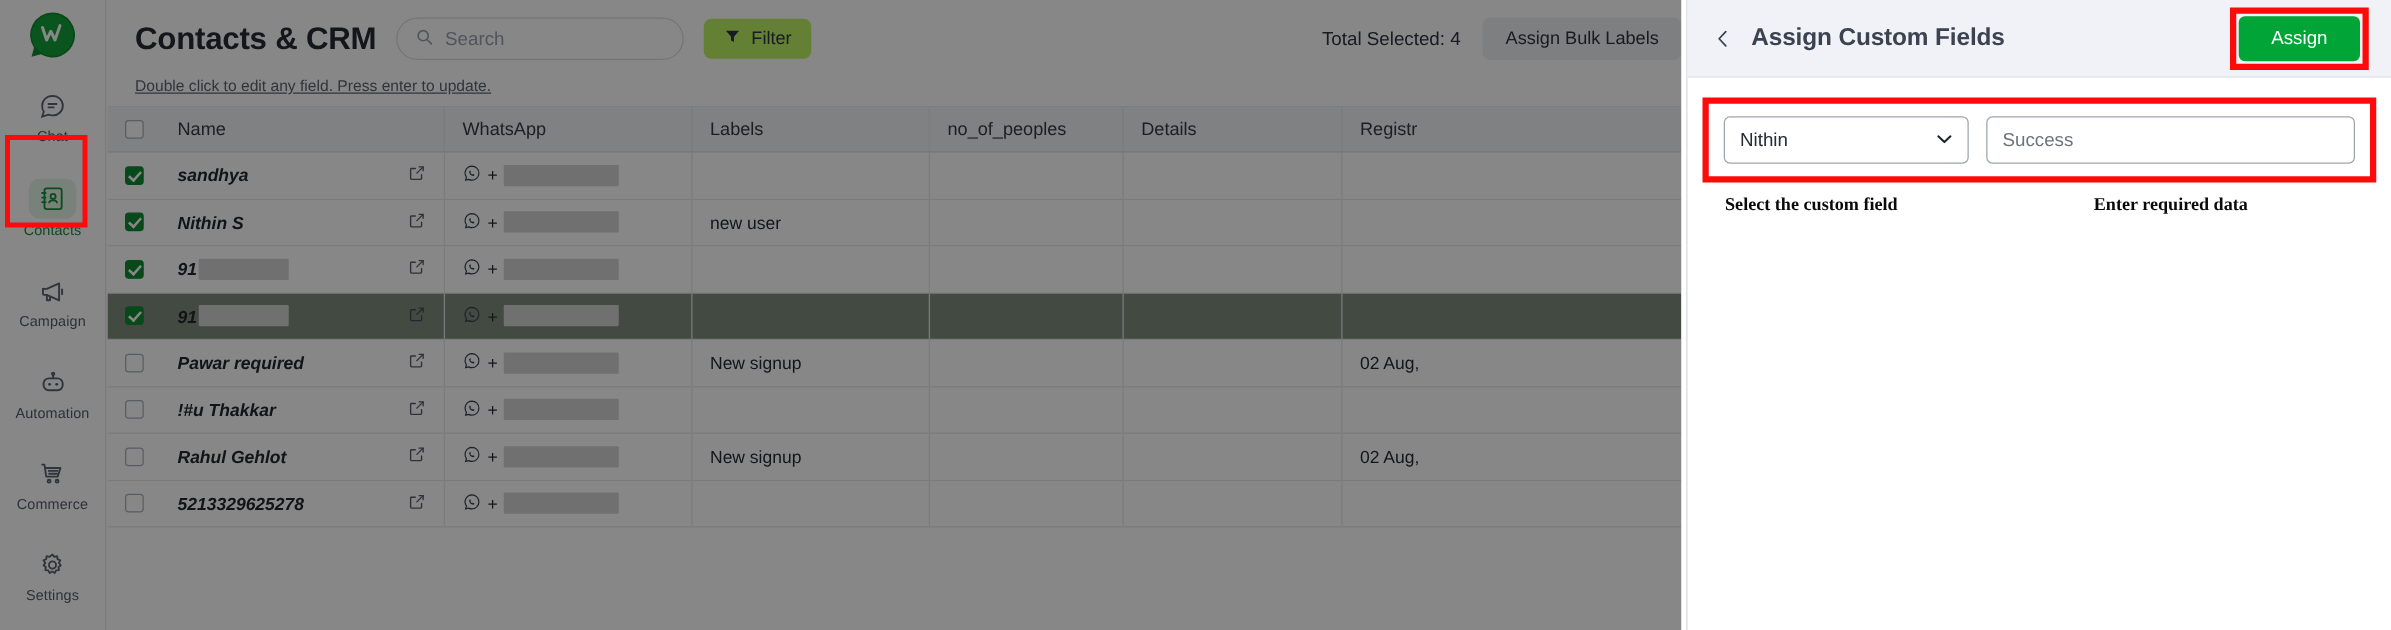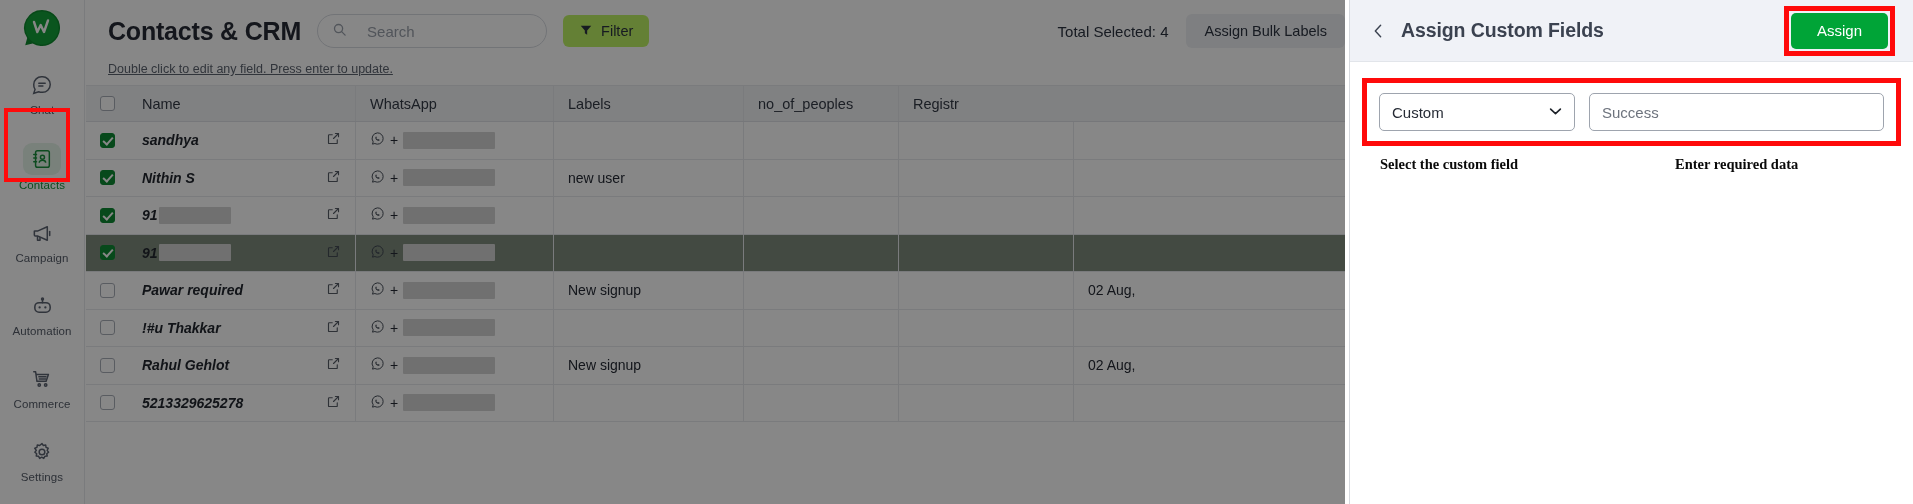--- a/index.html
+++ b/index.html
@@ -77,21 +77,21 @@
   .topbar {
     height: 62px; display: flex; align-items: center;
     padding: 0 0 0 22px; gap: 16px;
     background:#fff;
   }
   .page-title {
     font-size: 25px; font-weight: 700; color: #262b35;
     letter-spacing: -.2px; white-space: nowrap;
   }
   .searchbox {
-    display: flex; align-items: center; gap: 20px;
+    display: flex; align-items: center; gap: 9px;
     width: 230px; height: 34px;
     border: 1px solid #d8dbe1; border-radius: 18px;
     padding: 0 14px; color: #9aa0ab; font-size: 15px;
   }
   .searchbox .sv { color:#9aa0ab; }
   .filter-btn {
     display: flex; align-items: center; gap: 8px;
     height: 32px; padding: 0 16px;
     background: #bef264; border-radius: 6px;
     font-size: 14.5px; color: #2c3340; cursor: pointer;
@@ -329,20 +329,21 @@
 
       <div class="tbl">
         <div class="trow thead">
           <div class="cell c-check">
             <span class="chk"></span>
           </div>
           <div class="cell c-name">Name</div>
           <div class="cell c-wa">WhatsApp</div>
           <div class="cell c-lbl">Labels</div>
           <div class="cell c-nop">no_of_peoples</div>
+          <div class="cell c-det">Details</div>
           <div class="cell c-reg">Registr</div>
         </div>
         <div id="tbody">
             <div class="trow">
               <div class="cell c-check">
                 <span class="chk on"></span>
               </div>
               <div class="cell c-name">
                 <span style="display:flex;align-items:center;">
                   <span class="name-txt">sandhya</span>
@@ -592,21 +593,21 @@
       <span class="panel-title">Assign Custom Fields</span>
       <span class="assign-wrap">
         <button class="assign-btn">Assign</button>
         <span class="hl-assign"></span>
       </span>
     </div>
 
     <div class="panel-body">
       <div class="field-row">
         <div class="sel">
-          <span>Custom</span>
+          <span>Nithin</span>
           <span class="chev">
             <svg width="13" height="9" viewBox="0 0 24 16" fill="none" stroke="currentColor" stroke-width="3" stroke-linecap="round" stroke-linejoin="round">
               <path d="M3 3.5L12 12 21 3.5"></path>
             </svg>
           </span>
         </div>
         <div class="inp">
           <span>Success</span>
         </div>
       </div>

